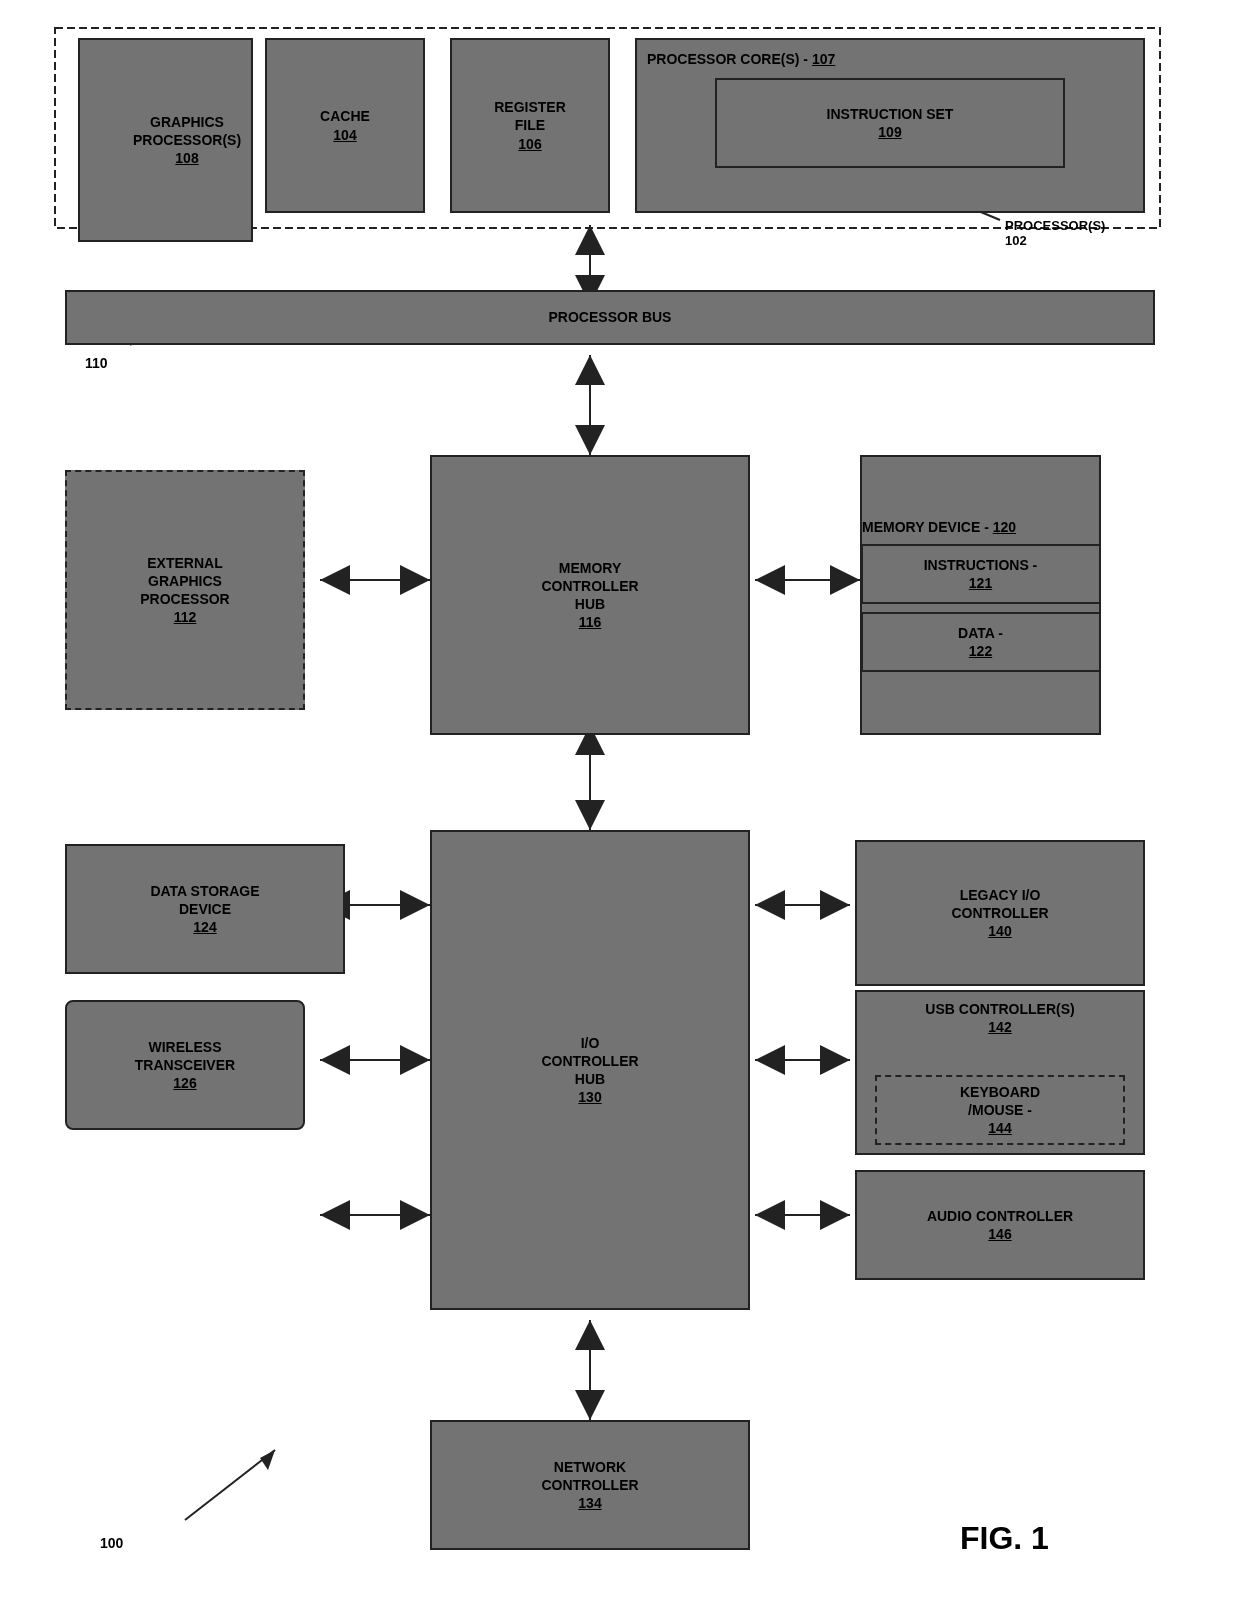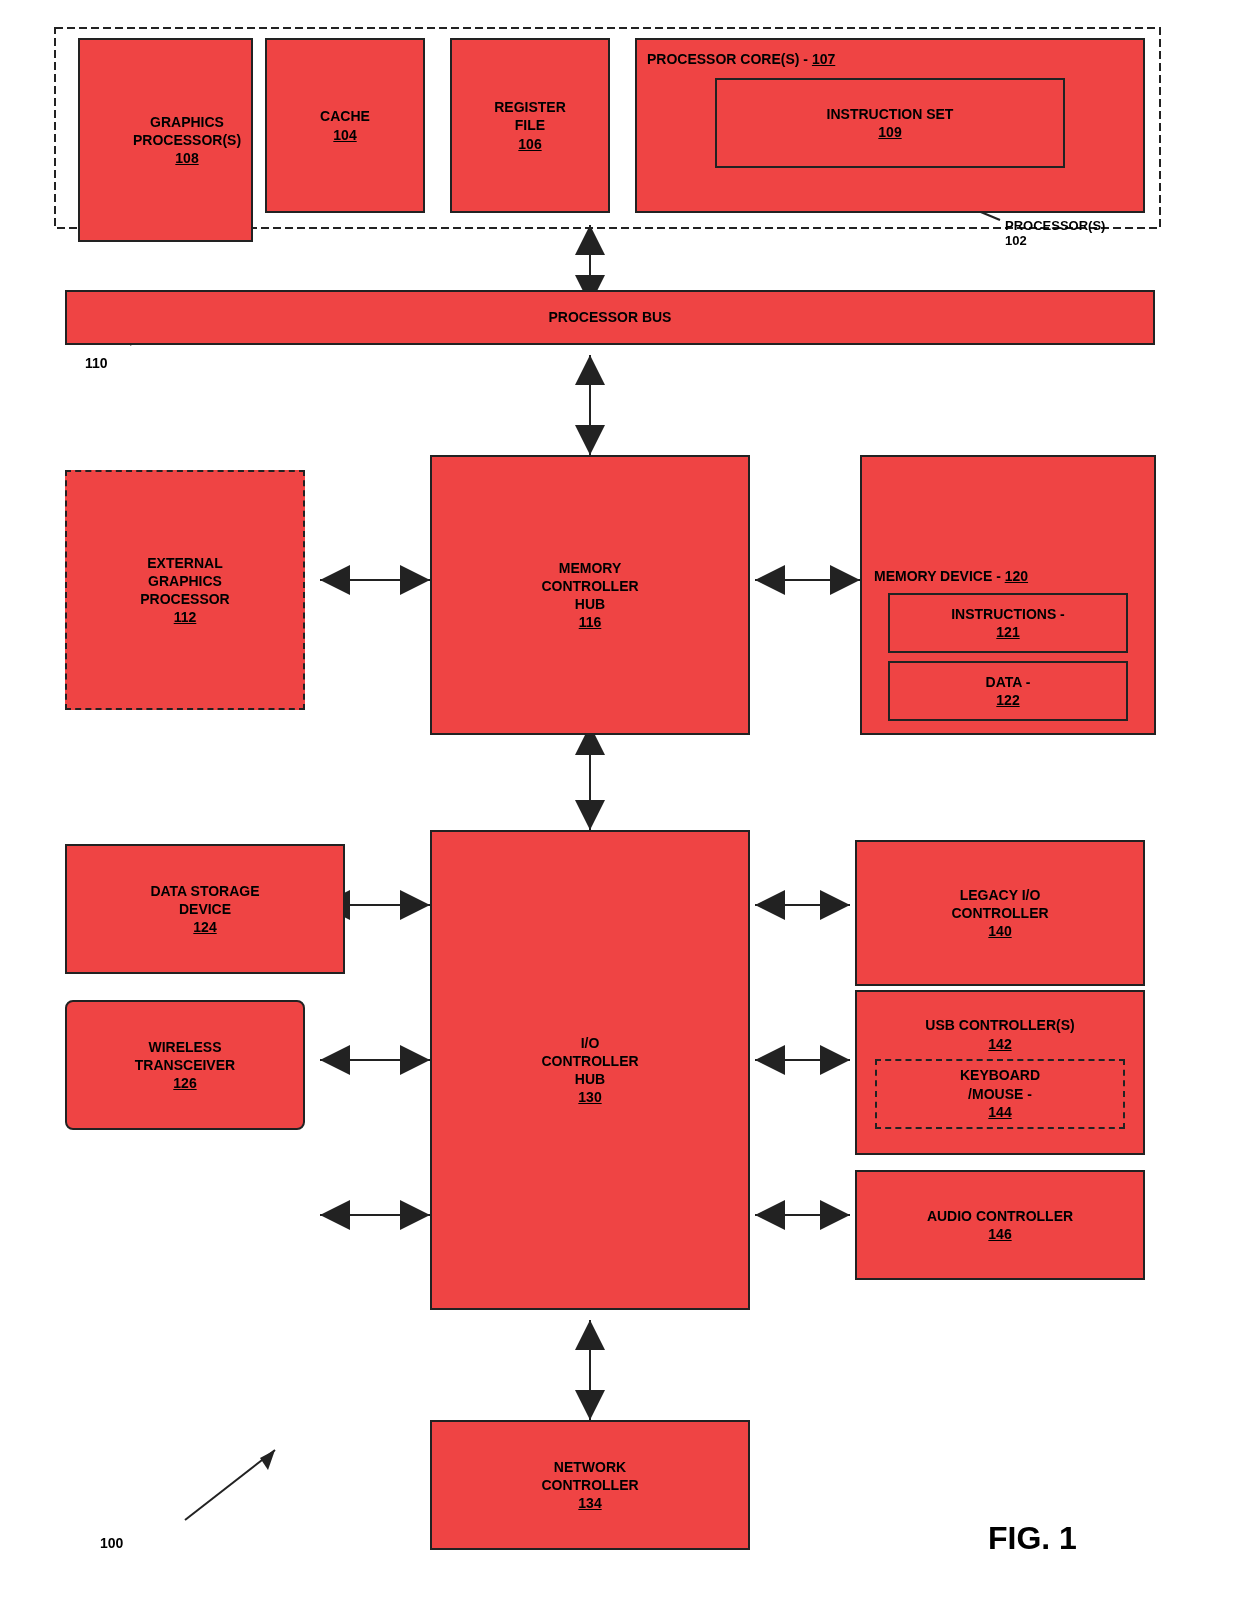--- a/index.html
+++ b/index.html
@@ -13,21 +13,21 @@
     }
     .diagram {
       position: relative;
       width: 1240px;
       height: 1611px;
       background: #fff;
     }
     .box {
       position: absolute;
       border: 2px solid #222;
-      background: #ef4444;
+      background: #737373;
       display: flex;
       flex-direction: column;
       align-items: center;
       justify-content: center;
       text-align: center;
       font-size: 14px;
       font-weight: bold;
       line-height: 1.3;
     }
     .box.dashed {
@@ -168,21 +168,21 @@
   <div class="box dashed" style="left:65px; top:470px; width:240px; height:240px;">
     <span>EXTERNAL<br>GRAPHICS<br>PROCESSOR</span>
     <span class="num">112</span>
   </div>
 
   <div class="box" style="left:430px; top:455px; width:320px; height:280px;">
     <span>MEMORY<br>CONTROLLER<br>HUB</span>
     <span class="num">116</span>
   </div>
 
-  <div class="box" style="left:860px; top:455px; width:296px; height:280px; justify-content:flex-end; padding:12px;">
+  <div class="box" style="left:860px; top:455px; width:241px; height:280px; justify-content:center; ">
     <div style="width:100%; text-align:left; font-weight:bold; font-size:14px; margin-bottom:8px;">
       <span>MEMORY DEVICE - </span><span class="num" style="display:inline;">120</span>
     </div>
 
     <div class="box" style="position:relative; width:240px; height:60px; border:2px solid #222; left:auto; top:auto; margin-bottom:8px;">
       <span>INSTRUCTIONS - </span>
         <span class="num" style="display:inline; text-decoration:underline;">121</span>
     </div>
 
     <div class="box" style="position:relative; width:240px; height:60px; border:2px solid #222; left:auto; top:auto;">
@@ -205,21 +205,21 @@
   <div class="box" style="left:430px; top:830px; width:320px; height:480px;">
     <span>I/O<br>CONTROLLER<br>HUB</span>
     <span class="num">130</span>
   </div>
 
   <div class="box" style="left:855px; top:840px; width:290px; height:146px;">
     <span>LEGACY I/O<br>CONTROLLER</span>
     <span class="num">140</span>
   </div>
 
-  <div class="box" style="left:855px; top:990px; width:290px; height:165px; justify-content:center; padding:8px;">
+  <div class="box" style="left:855px; top:990px; width:290px; height:165px; justify-content:space-between; padding:8px;">
     <div style="font-weight:bold; font-size:14px; text-align:center; margin-bottom:6px;">
       <span>USB CONTROLLER(S)</span><br>
       <span class="num">142</span>
     </div>
 
     <div class="box dashed" style="position:relative; left:auto; top:auto; width:250px; height:70px; border:2px dashed #222;">
       <span>KEYBOARD<br>/MOUSE - </span>
         <span class="num" style="display:inline; text-decoration:underline;">144</span>
     </div>
   </div>
@@ -231,17 +231,17 @@
 
   <div class="box" style="left:430px; top:1420px; width:320px; height:130px;">
     <span>NETWORK<br>CONTROLLER</span>
     <span class="num">134</span>
   </div>
 
   <div class="label-text" style="left:100px; top:1535px;">
     <span>100</span>
   </div>
 
-  <div class="fig-label" style="left:988px; top:1520px;">
+  <div class="fig-label" style="left:960px; top:1520px;">
     <span>FIG. 1</span>
   </div>
 
 </div>
 
 </body></html>

